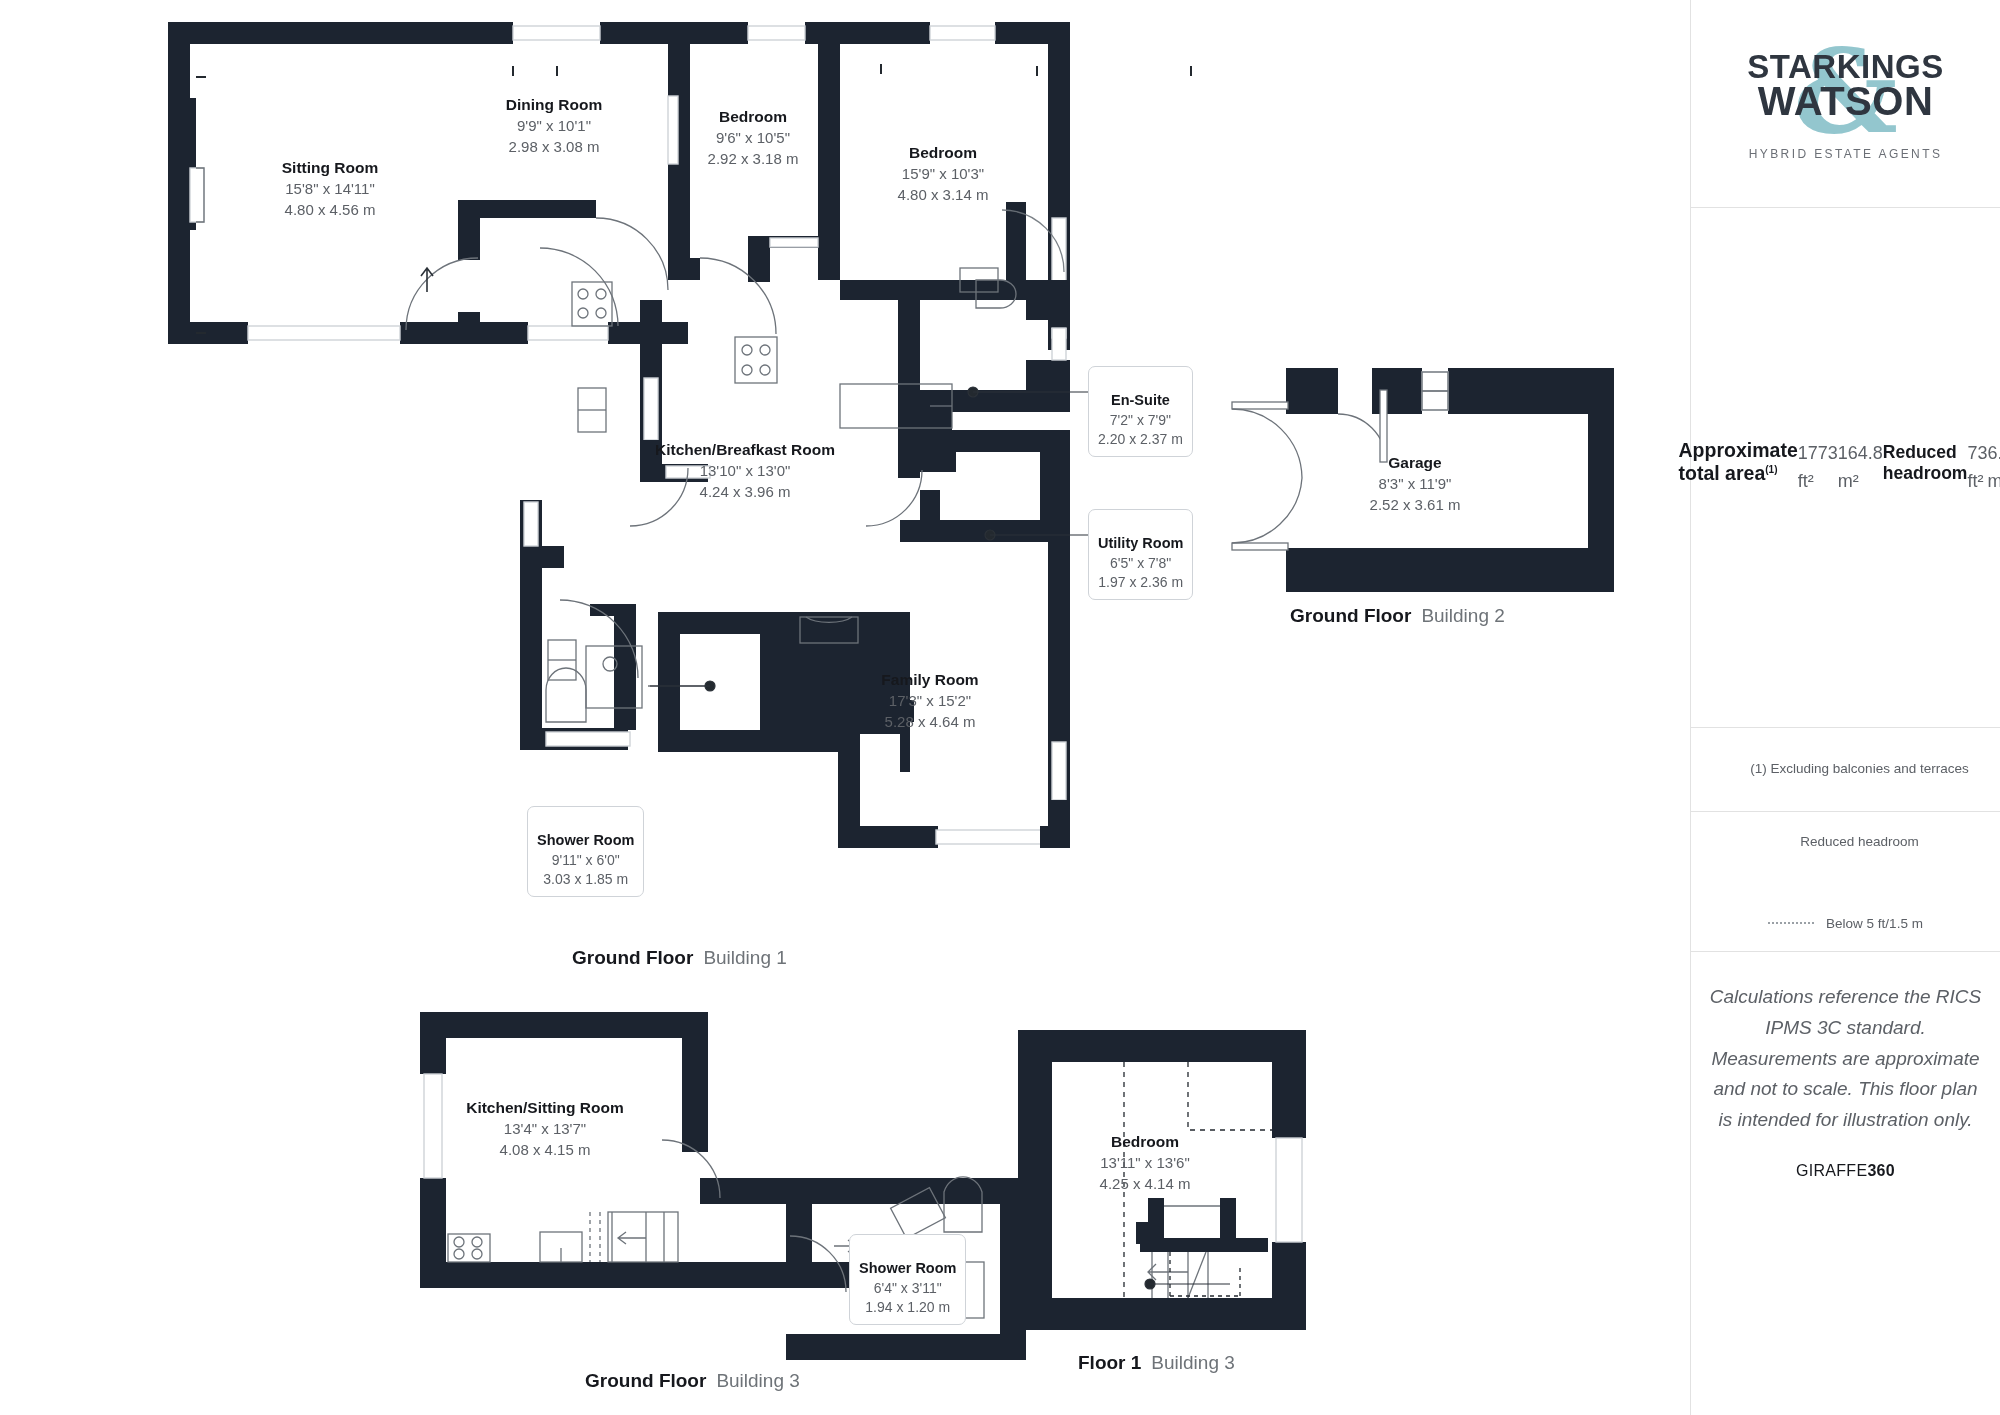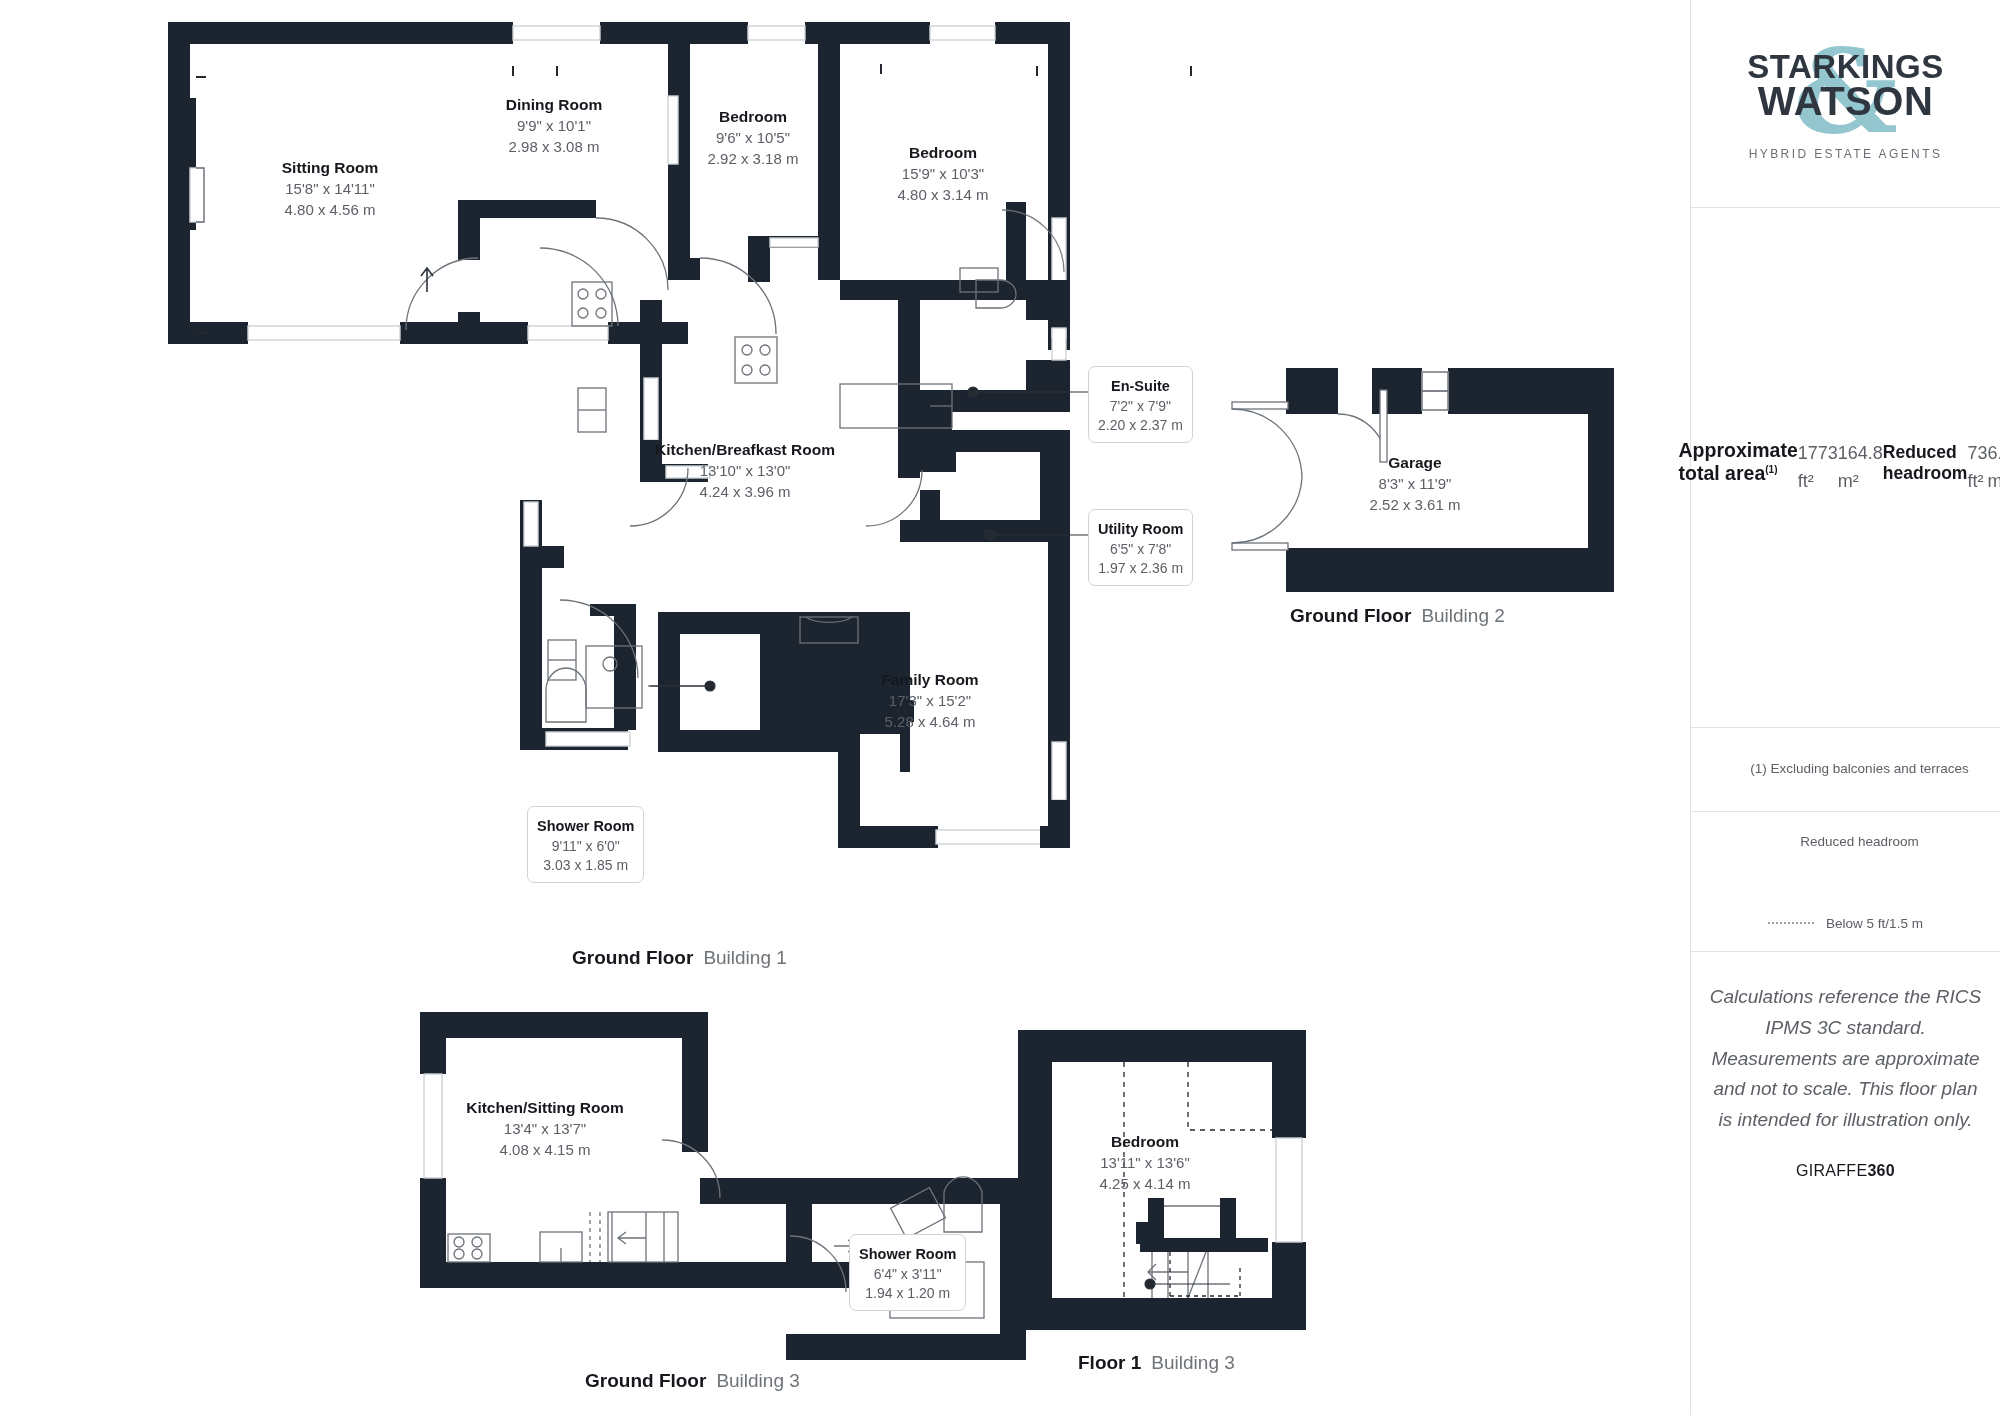--- a/index.html
+++ b/index.html
@@ -59,21 +59,21 @@
   
   #plan { position:absolute; inset:0; width:1690px; height:1415px; }
   svg.plan-svg { position:absolute; left:0; top:0; }
 
   .roomlabel { position: absolute; text-align: center; white-space: nowrap; }
   .rl-name { font-size: 15.5px; font-weight: 700; color: #16181d; line-height: 1.35; }
   .rl-dim  { font-size: 15px; color: #5c6066; line-height: 1.38; }
 
   .callout {
     position:absolute; border:1px solid #cfd3d8; border-radius: 7px;
-    background:#fff; padding: 10px 9px 7px; text-align:center; white-space:nowrap;
+    background:#fff; padding: 24px 9px 7px; text-align:center; white-space:nowrap;
   }
   .callout .rl-name { font-size: 14.5px; }
   .callout .rl-dim { font-size: 14px; }
 
   .floortitle { position:absolute; white-space:nowrap; font-size: 19px; }
   .floortitle b { font-weight: 700; color:#16181d; }
   .floortitle span { color:#6e7378; margin-left: 10px; }
 </style>
 </head>
 <body>

